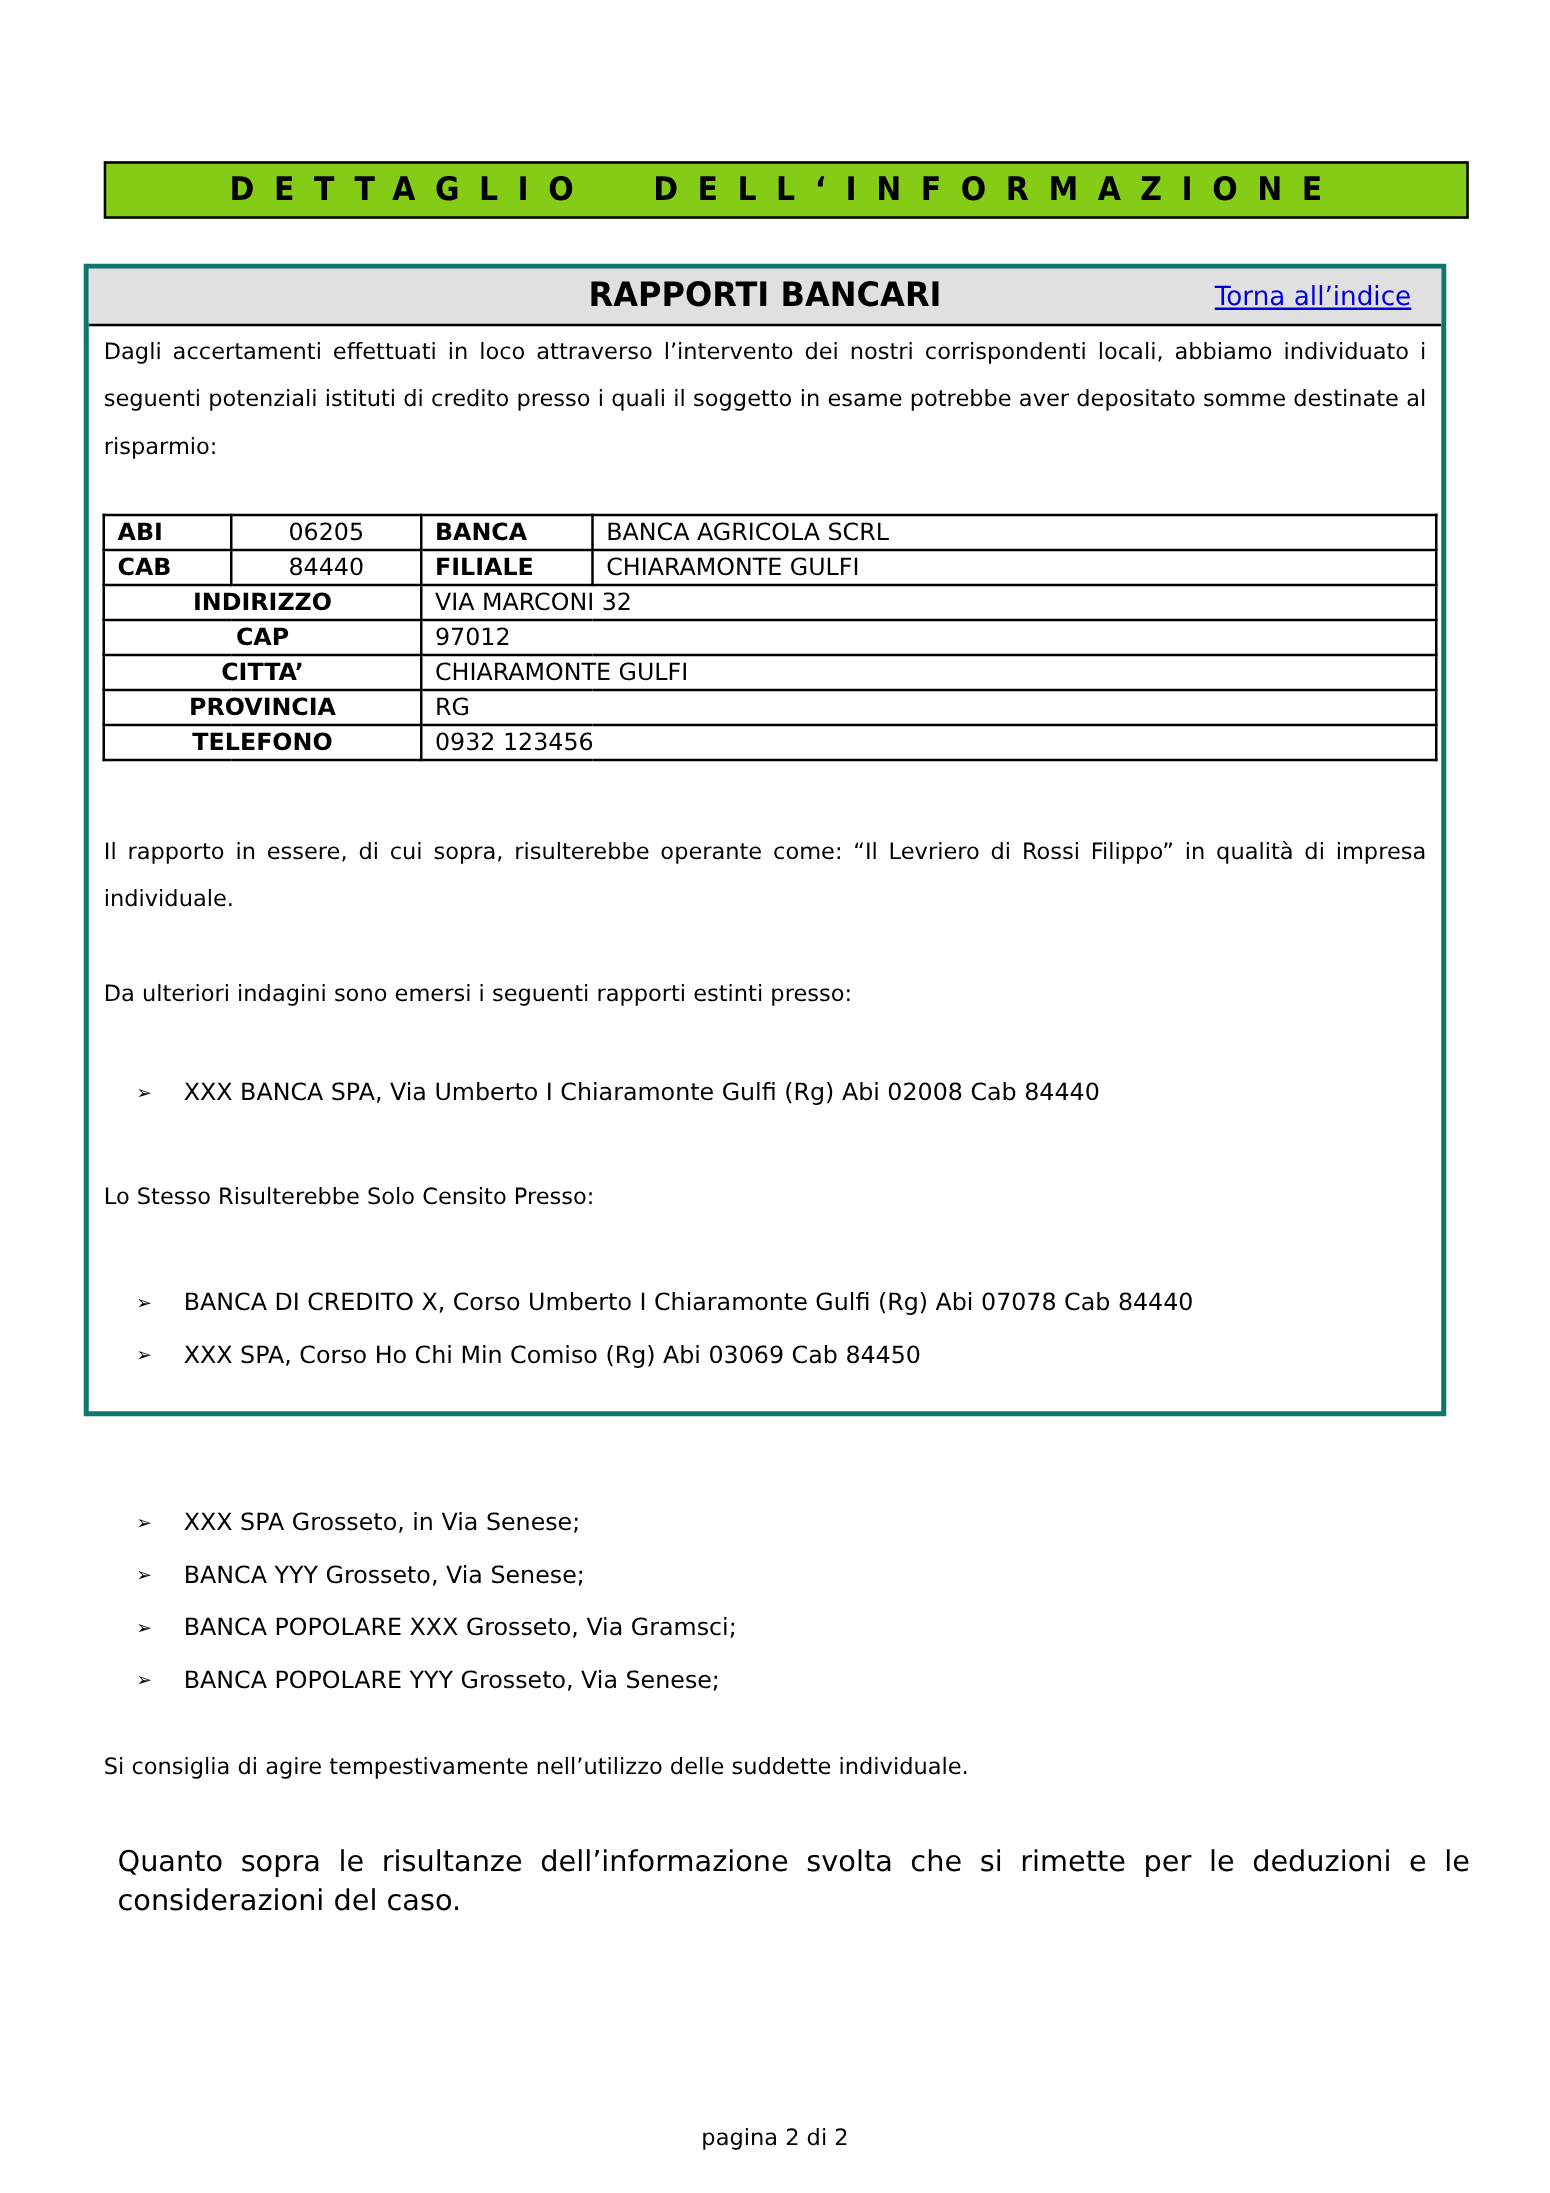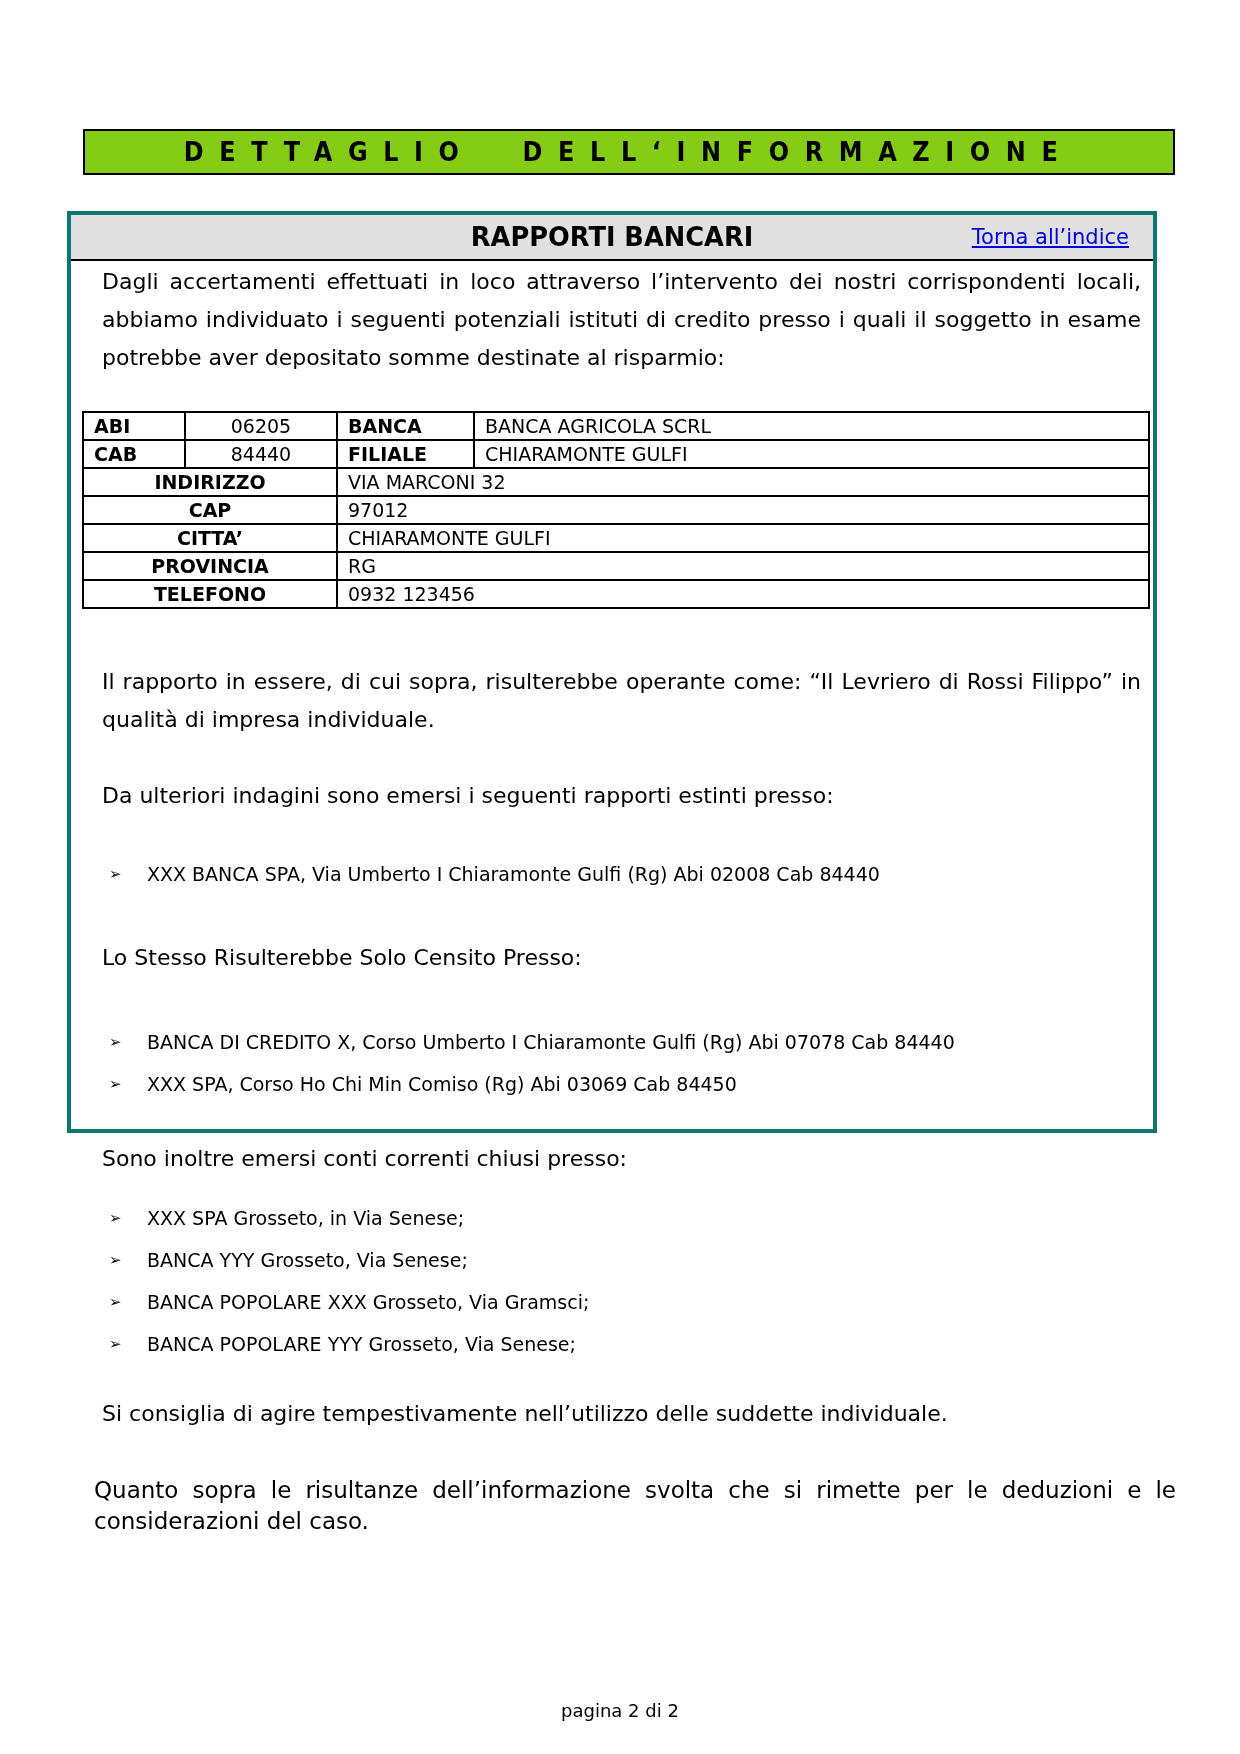--- a/index.html
+++ b/index.html
@@ -9,21 +9,21 @@
     background: #84cc16; border: 2px solid #000; display: flex; align-items: center; justify-content: center; }
   .header-bar span { font-family: "DejaVu Sans", sans-serif; font-weight: bold; font-size: 26px;
     letter-spacing: 17px; white-space: pre; transform: scaleX(0.92); }
   .box { position: absolute; left: 67px; top: 211px; width: 1090px; height: 922px;
     border: 4px solid #0f766e; box-sizing: border-box; }
   .title-row { height: 44px; background: #e0e0e0; border-bottom: 2px solid #000; position: relative; }
   .title-row .title { position: absolute; left: 0; right: 0; top: 6px; text-align: center;
     font-weight: bold; font-size: 27px; transform: scaleX(0.95); }
   .title-row .link { position: absolute; right: 24px; top: 10px; font-size: 21px; color: #0000dd;
     text-decoration: underline; cursor: pointer; }
-  .p { position: absolute; left: 12px; right: 12px; font-size: 22px; line-height: 38px; text-align: justify; margin-left: 19px; }
+  .p { position: absolute; left: 12px; right: 12px; font-size: 18px; line-height: 38px; text-align: justify; }
   .tbl { position: absolute; left: 11px; top: 196px; width: 1068px; border-collapse: collapse; font-size: 19px; }
   .tbl td { border: 2px solid #000; height: 26px; padding: 0 10px; line-height: 26px; }
   .tbl td.b { font-weight: bold; border-radius: 13px; }
   .tbl td.c { text-align: center; }
   .bullet { position: absolute; left: 38px; font-size: 19px; display: flex; align-items: center; }
   .bullet .arrow { width: 28px; font-size: 15px; display: inline-block; margin-right: 10px; }
   .outro { position: absolute; left: 94px; top: 1475px; width: 1082px; font-size: 23px; line-height: 31px; text-align: justify; }
   .footer { position: absolute; left: 0; right: 0; top: 1700px; text-align: center; font-size: 18px; }
 </style>
 </head>
@@ -89,21 +89,20 @@
   <div class="p" style="top:724px;">Lo Stesso Risulterebbe Solo Censito Presso:</div>
   <div class="bullet" style="top:816px;">
     <span class="arrow">➢</span>
     <span>BANCA DI CREDITO X, Corso Umberto I Chiaramonte Gulfi (Rg) Abi 07078 Cab 84440</span>
   </div>
   <div class="bullet" style="top:858px;">
     <span class="arrow">➢</span>
     <span>XXX SPA, Corso Ho Chi Min Comiso (Rg) Abi 03069 Cab 84450</span>
   </div>
 
-  <div class="p" style="top:925px;">Sono inoltre emersi conti correnti chiusi presso:</div>
   <div class="bullet" style="top:992px;">
     <span class="arrow">➢</span>
     <span>XXX SPA Grosseto, in Via Senese;</span>
   </div>
   <div class="bullet" style="top:1034px;">
     <span class="arrow">➢</span>
     <span>BANCA YYY Grosseto, Via Senese;</span>
   </div>
   <div class="bullet" style="top:1076px;">
     <span class="arrow">➢</span>

